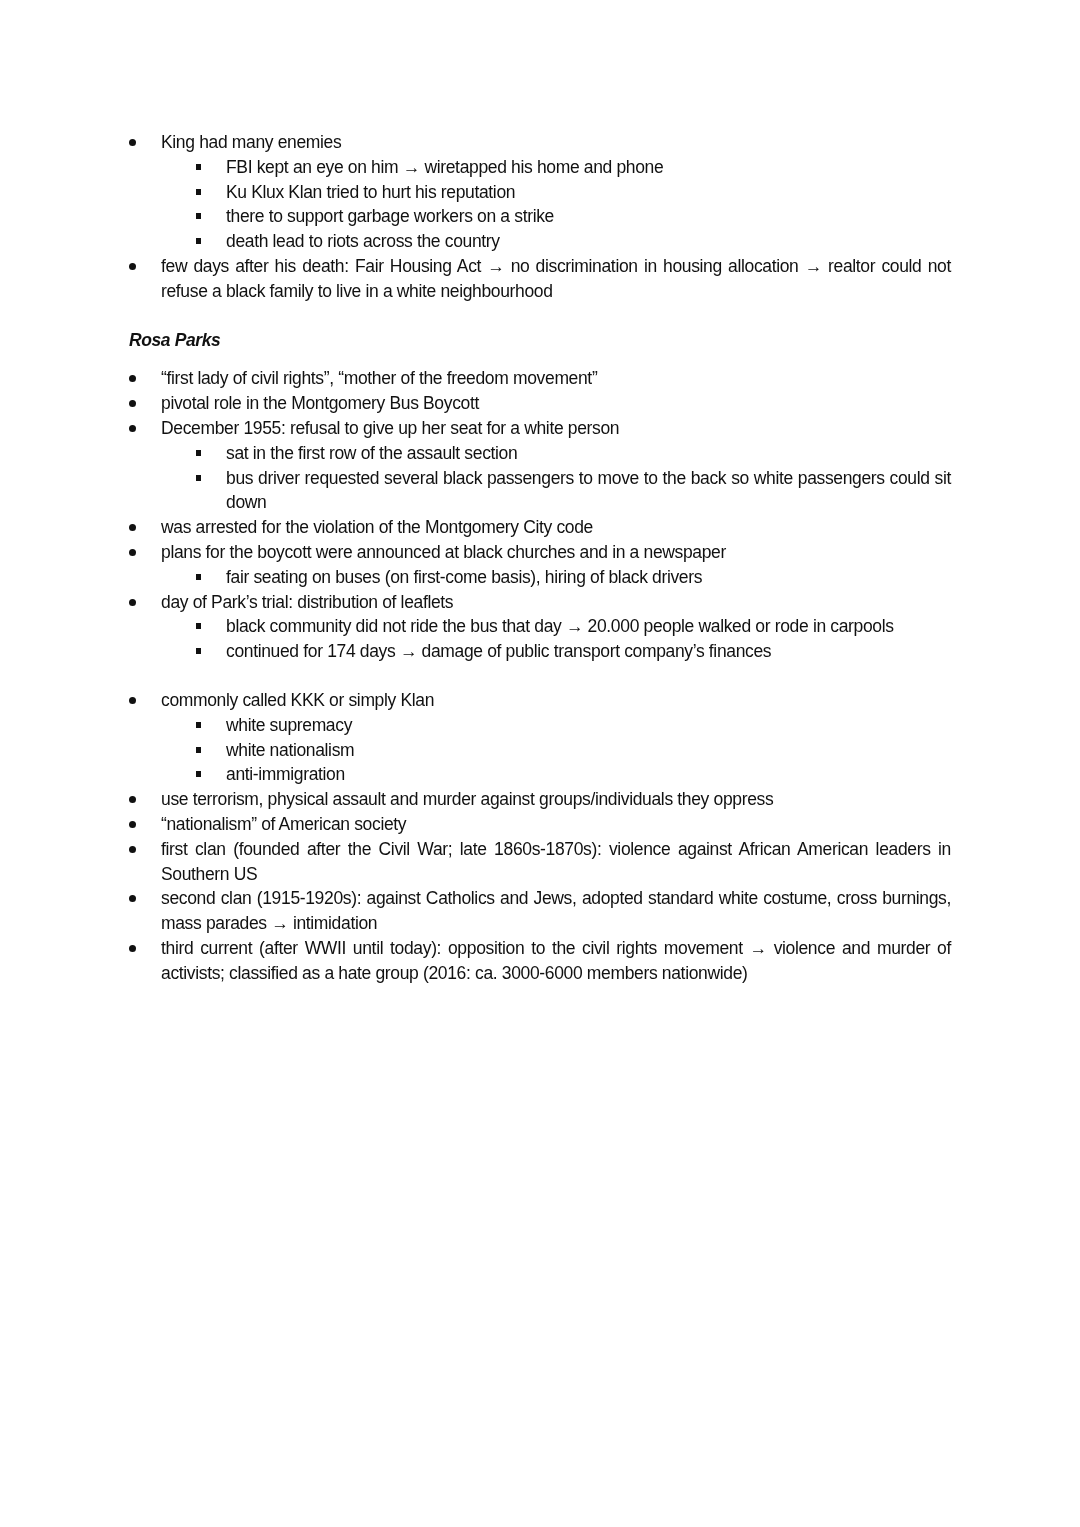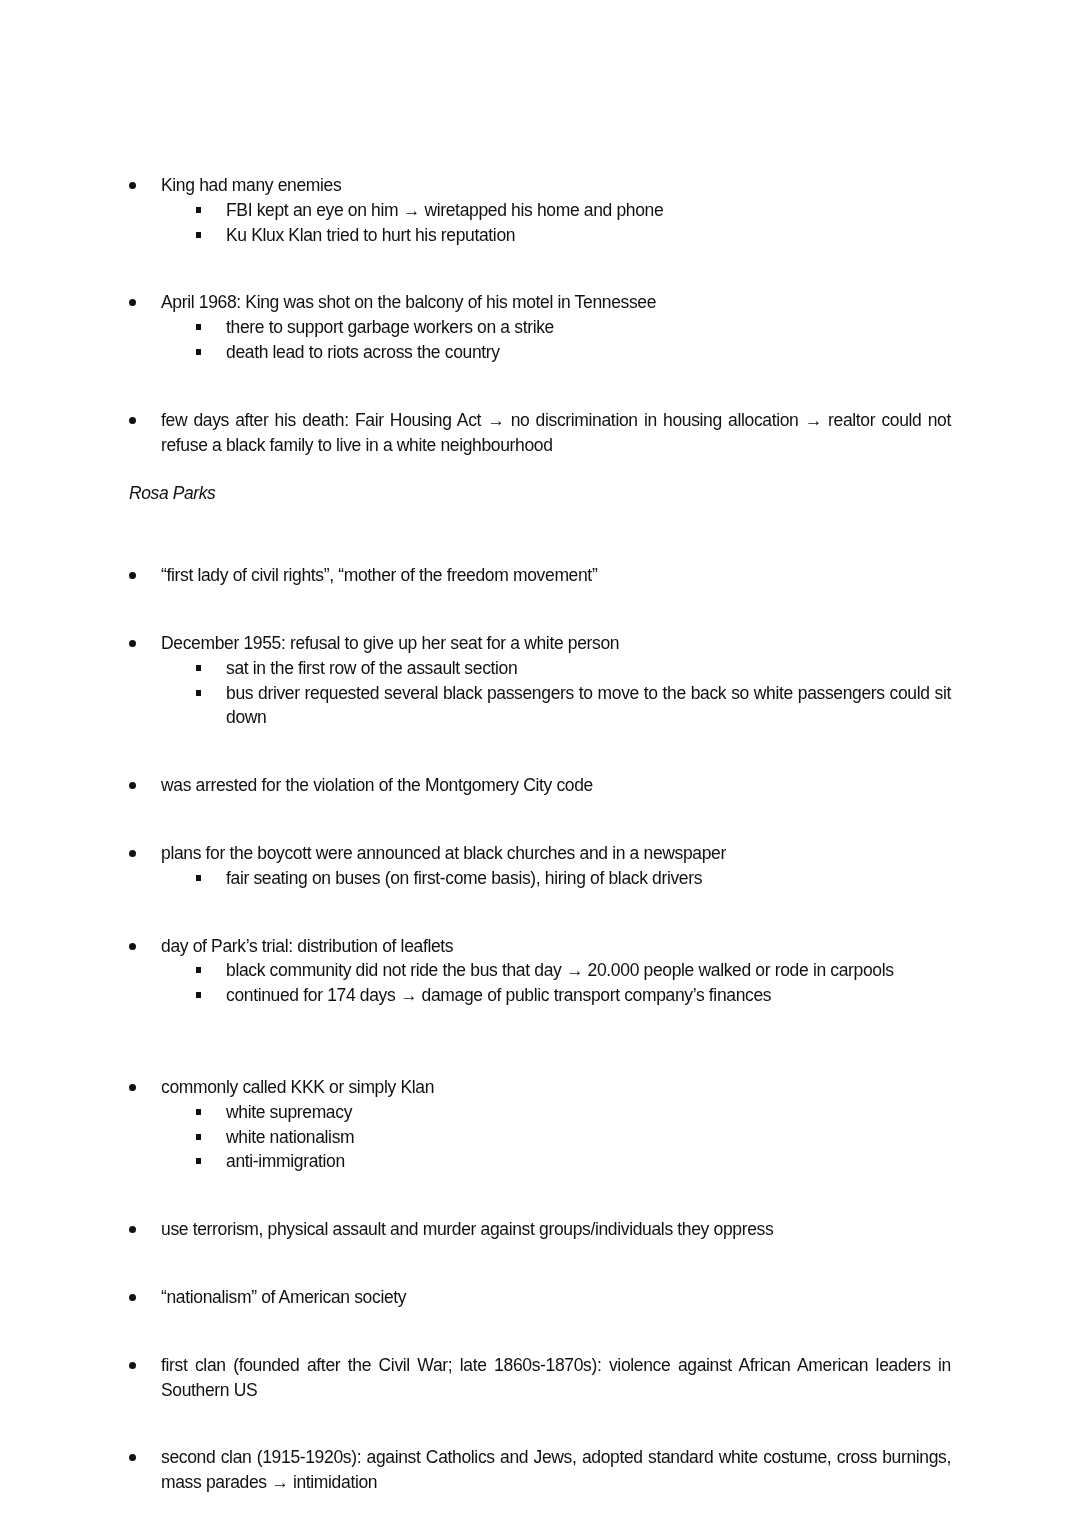--- a/index.html
+++ b/index.html
@@ -25,37 +25,36 @@
     .content {
       position: absolute;
       left: 129px;
       top: 130px;
       width: 822px;
       font-size: 17.5px;
       line-height: 24.8px;
       letter-spacing: -0.35px;
     }
     .heading {
-      font-weight: normal;
+      font-weight: bold;
       margin: 0;
       letter-spacing: -0.4px;
     }
     .heading.italic {
       font-style: italic;
     }
     ul.l1 {
       list-style: none;
       margin: 0;
       padding: 0;
     }
     ul.l1 > li {
       position: relative;
       padding-left: 32px;
       text-align: justify;
-      margin-top: 43px;
     }
     ul.l1 > li > .item-text::before {
       content: "";
       position: absolute;
       left: 0;
       top: 9px;
       width: 7px;
       height: 7px;
       border-radius: 50%;
       background: #111;
@@ -92,38 +91,40 @@
 
     <ul class="l1">
       <li>
         <span class="item-text">King had many enemies</span>
         <ul class="l2">
           <li>FBI kept an eye on him → wiretapped his home and phone</li>
           <li>Ku Klux Klan tried to hurt his reputation</li>
         </ul>
       </li>
       <li>
-        <span class="item-text">April 1968: King was shot on the balcony of his motel in Tennessee</span>
         <ul class="l2">
           <li>there to support garbage workers on a strike</li>
           <li>death lead to riots across the country</li>
         </ul>
       </li>
       <li>
         <span class="item-text">few days after his death: Fair Housing Act → no discrimination in housing allocation → realtor could not refuse a black family to live in a white neighbourhood</span>
       </li>
     </ul>
 
     <div class="gap-lg"></div>
 
     <p class="heading italic">Rosa Parks</p>
     <div class="gap-md"></div>
     <ul class="l1">
       <li>
         <span class="item-text">“first lady of civil rights”, “mother of the freedom movement”</span>
+      </li>
+      <li>
+        <span class="item-text">pivotal role in the Montgomery Bus Boycott</span>
       </li>
       <li>
         <span class="item-text">December 1955: refusal to give up her seat for a white person</span>
         <ul class="l2">
           <li>sat in the first row of the assault section</li>
           <li>bus driver requested several black passengers to move to the back so white passengers could sit down</li>
         </ul>
       </li>
       <li>
         <span class="item-text">was arrested for the violation of the Montgomery City code</span>
@@ -159,16 +160,19 @@
       </li>
       <li>
         <span class="item-text">“nationalism” of American society</span>
       </li>
       <li>
         <span class="item-text">first clan (founded after the Civil War; late 1860s-1870s): violence against African American leaders in Southern US</span>
       </li>
       <li>
         <span class="item-text">second clan (1915-1920s): against Catholics and Jews, adopted standard white costume, cross burnings, mass parades → intimidation</span>
       </li>
+      <li>
+        <span class="item-text">third current (after WWII until today): opposition to the civil rights movement → violence and murder of activists; classified as a hate group (2016: ca. 3000-6000 members nationwide)</span>
+      </li>
     </ul>
 
   </div>
 </div>
 
 </body></html>

